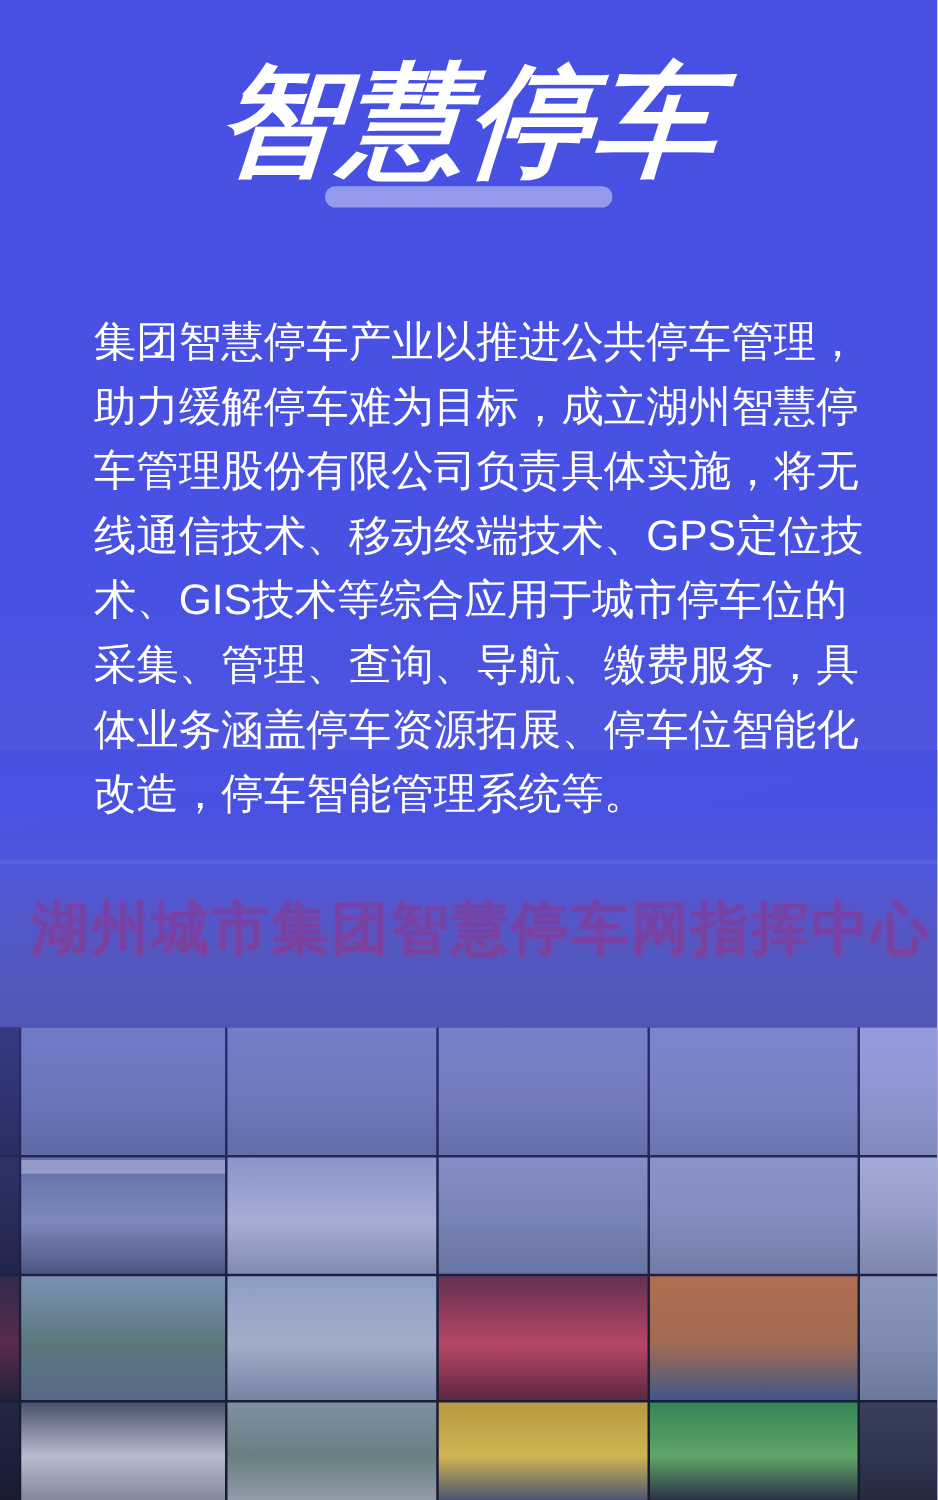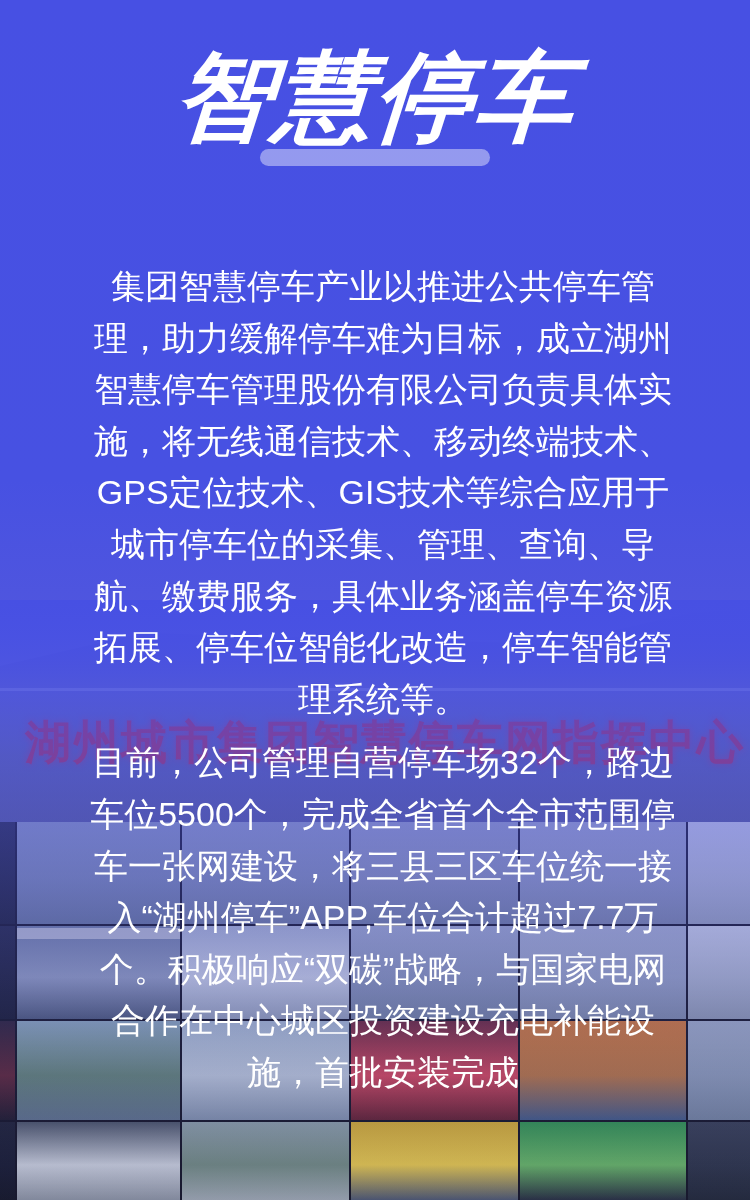--- a/index.html
+++ b/index.html
@@ -65,21 +65,21 @@
     color:#ffffff;letter-spacing:2px;
     transform:skewX(-4deg);
   }
   
   .article{
     position:absolute;left:75px;top:249px;width:616px;z-index:6;
     color:#ffffff;font-size:34px;line-height:51.6px;
     font-family:"Liberation Sans",sans-serif;
     text-align:left;word-break:break-word;
   }
-  .article p{margin:12px;text-align:center;}
+  .article p{margin:0;}
 </style>
 </head>
 <body>
 
 <div class="page">
 
   <div class="photo">
     <div class="wedge"></div>
     <div class="ceiling-edge"></div>
     <div class="led-sign">湖州城市集团智慧停车网指挥中心</div>
@@ -114,16 +114,15 @@
     <div class="photo-overlay"></div>
   </div>
 
   <div class="title-wrap">
     <div class="title-underline"></div>
     <h1 class="page-title">智慧停车</h1>
   </div>
 
   <div class="article">
     <p>集团智慧停车产业以推进公共停车管理，助力缓解停车难为目标，成立湖州智慧停车管理股份有限公司负责具体实施，将无线通信技术、移动终端技术、GPS定位技术、GIS技术等综合应用于城市停车位的采集、管理、查询、导航、缴费服务，具体业务涵盖停车资源拓展、停车位智能化改造，停车智能管理系统等。</p>
-    <p>目前，公司管理自营停车场32个，路边车位5500个，完成全省首个全市范围停车一张网建设，将三县三区车位统一接入“湖州停车”APP,车位合计超过7.7万个。积极响应“双碳”战略，与国家电网合作在中心城区投资建设充电补能设施，首批安装完成</p>
   </div>
 
 </div>
 
 </body></html>

